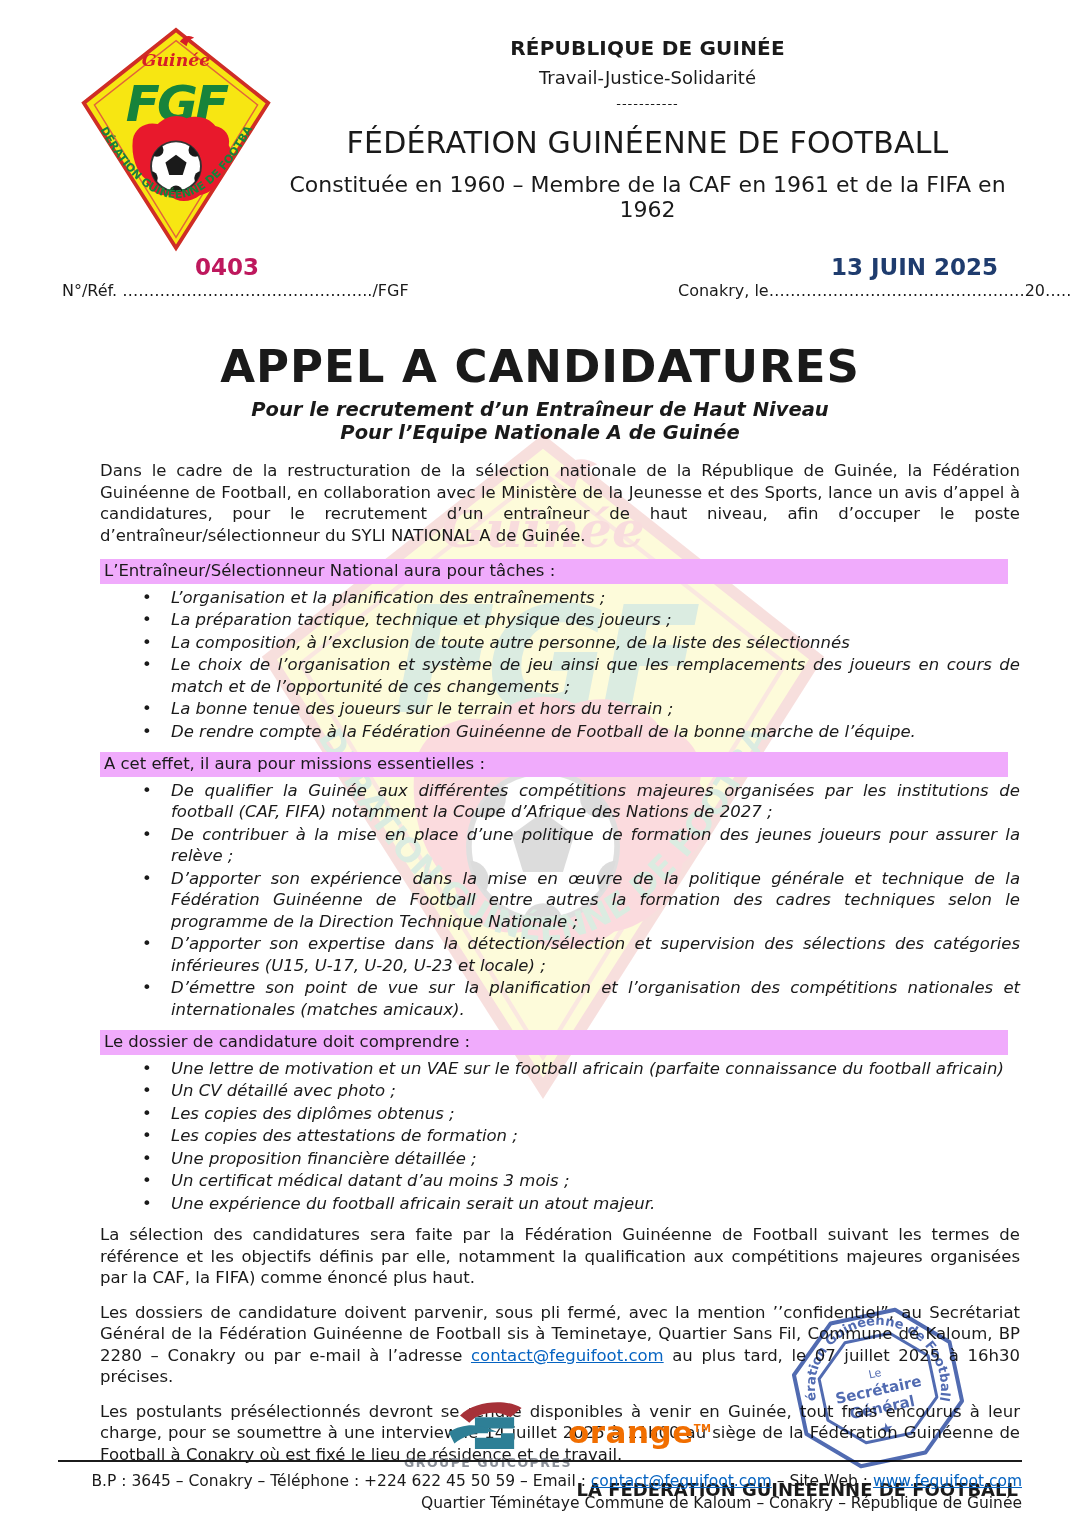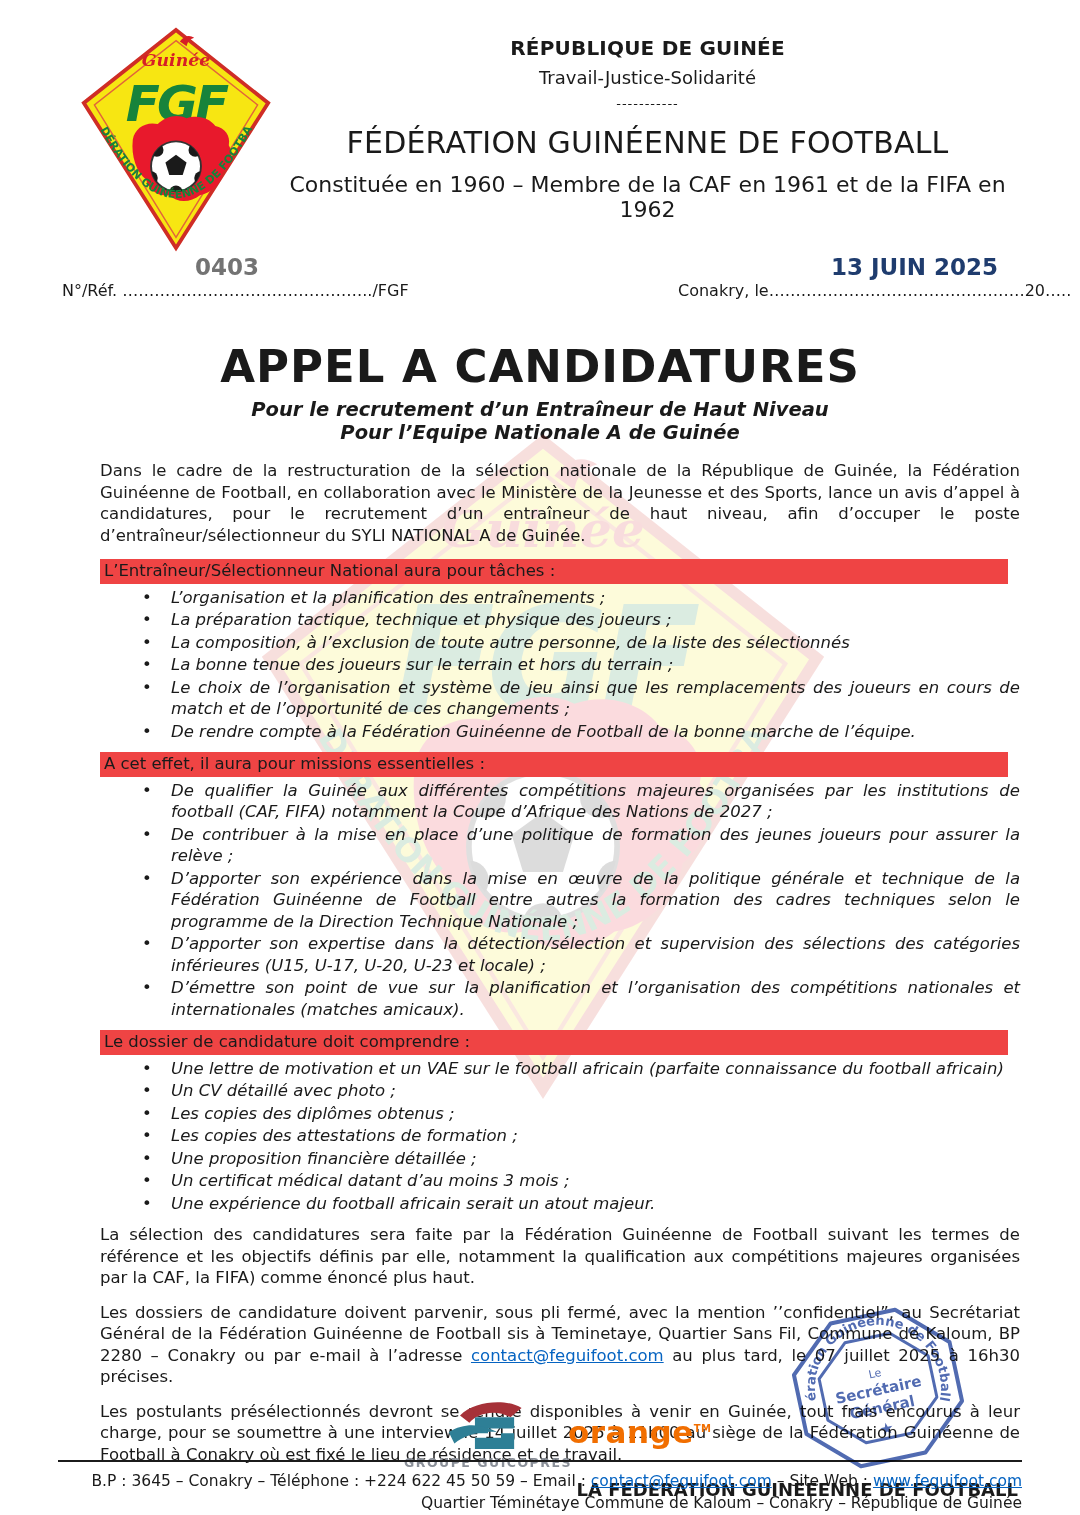--- a/index.html
+++ b/index.html
@@ -15,31 +15,31 @@
   .header-text{flex:1; text-align:center; padding-top:10px;}
   .republic{font-size:20px; font-weight:bold; letter-spacing:.2px;}
   .motto{font-size:18px; margin-top:7px;}
   .dashes{font-size:13px; letter-spacing:1px; margin-top:8px;}
   .federation{font-size:30px; margin-top:14px; letter-spacing:.2px;}
   .founded{font-size:22px; margin-top:12px;}
   
   .ref-row{display:flex; justify-content:space-between; padding:0 62px; margin-top:2px;}
   .ref-left{width:330px; text-align:left;}
   .ref-right{width:340px; text-align:left;}
-  .stamp-num{color:#737373; font-weight:bold; font-size:23px; text-align:center;}
+  .stamp-num{color:#be185d; font-weight:bold; font-size:23px; text-align:center;}
   .stamp-date{color:#1f3c6e; font-weight:bold; font-size:23px; text-align:right; padding-right:20px;}
   .dotline{font-size:16px; margin-top:1px; white-space:nowrap;}
   
   .title-block{text-align:center; margin-top:40px;}
   .main-title{font-size:45px; font-weight:bold; letter-spacing:1px;}
   .subtitle{font-size:19.5px; font-weight:bold; font-style:italic; margin-top:5px; line-height:23px;}
   
   .body-col{position:relative; z-index:2; margin:16px 60px 0 100px; font-size:16.5px; line-height:21.5px; text-align:justify;}
   .body-col p{margin:0 0 13px 0;}
-  .sec-header{background:#ef4444; padding:1px 4px 2px 4px; margin:2px 12px 3px 0;}
+  .sec-header{background:#f0abfc; padding:1px 4px 2px 4px; margin:2px 12px 3px 0;}
   ul.doc-list{list-style:none; margin:0 0 10px 0; padding:0 0 0 38px;}
   ul.doc-list li{position:relative; padding-left:33px; text-align:justify; font-style:italic; margin:0 0 1px 0;}
   ul.doc-list li::before{content:"•"; position:absolute; left:4px; top:0; font-style:normal;}
   a.doclink{color:#0563c1; text-decoration:underline;}
   .signature{font-size:18px; font-weight:bold; text-align:right; margin:14px 62px 0 0; position:relative; z-index:2;}
   
   .watermark{position:absolute; left:258px; top:420px; width:570px; height:690px; opacity:.15; z-index:1; pointer-events:none;}
   .watermark svg{width:100%; height:100%;}
   
   .stamp{position:absolute; left:752px; top:1298px; width:252px; height:180px; z-index:3; mix-blend-mode:multiply;}
@@ -124,22 +124,22 @@
   </div>
 
   <div class="body-col">
     <p>Dans le cadre de la restructuration de la sélection nationale de la République de Guinée, la Fédération Guinéenne de Football, en collaboration avec le Ministère de la Jeunesse et des Sports, lance un avis d’appel à candidatures, pour le recrutement d’un entraîneur de haut niveau, afin d’occuper le poste d’entraîneur/sélectionneur du SYLI NATIONAL A de Guinée.</p>
 
     <div class="sec-header">L’Entraîneur/Sélectionneur National aura pour tâches :</div>
     <ul class="doc-list">
         <li><span>L’organisation et la planification des entraînements ;</span></li>
         <li><span>La préparation tactique, technique et physique des joueurs ;</span></li>
         <li><span>La composition, à l’exclusion de toute autre personne, de la liste des sélectionnés</span></li>
+        <li><span>Le choix de l’organisation et système de jeu ainsi que les remplacements des joueurs en cours de match et de l’opportunité de ces changements ;</span></li>
         <li><span>La bonne tenue des joueurs sur le terrain et hors du terrain ;</span></li>
-        <li><span>Le choix de l’organisation et système de jeu ainsi que les remplacements des joueurs en cours de match et de l’opportunité de ces changements ;</span></li>
         <li><span>De rendre compte à la Fédération Guinéenne de Football de la bonne marche de l’équipe.</span></li>
       </ul>
 
     <div class="sec-header">A cet effet, il aura pour missions essentielles :</div>
     <ul class="doc-list">
         <li><span>De qualifier la Guinée aux différentes compétitions majeures organisées par les institutions de football (CAF, FIFA) notamment la Coupe d’Afrique des Nations de 2027 ;</span></li>
         <li><span>De contribuer à la mise en place d’une politique de formation des jeunes joueurs pour assurer la relève ;</span></li>
         <li><span>D’apporter son expérience dans la mise en œuvre de la politique générale et technique de la Fédération Guinéenne de Football entre autres la formation des cadres techniques selon le programme de la Direction Technique Nationale ;</span></li>
         <li><span>D’apporter son expertise dans la détection/sélection et supervision des sélections des catégories inférieures (U15, U-17, U-20, U-23 et locale) ;</span></li>
         <li><span>D’émettre son point de vue sur la planification et l’organisation des compétitions nationales et internationales (matches amicaux).</span></li>

